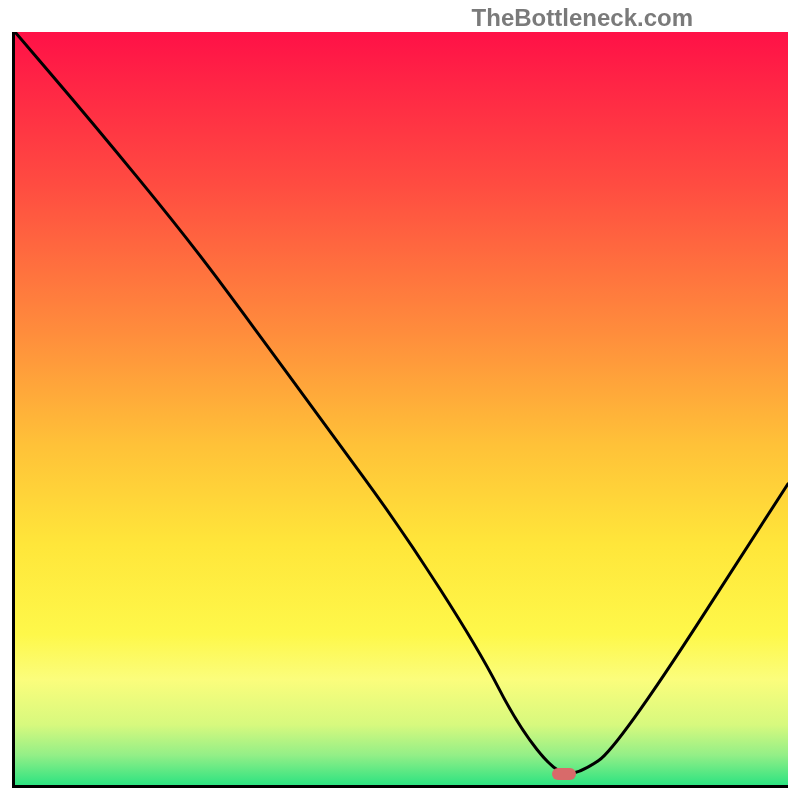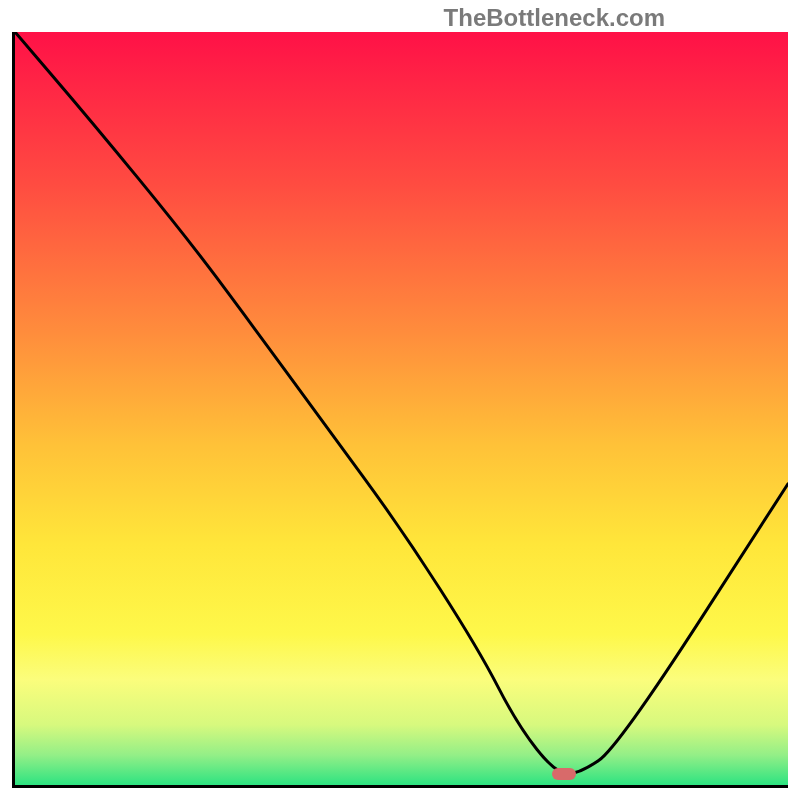--- a/index.html
+++ b/index.html
@@ -7,20 +7,21 @@
     padding: 0;
     width: 800px;
     height: 800px;
     background: #ffffff;
     overflow: hidden;
   }
   .chart-container {
     position: relative;
     width: 677px;
     height: 800px;
+    padding-left: 28px;
   }
   .watermark {
     position: absolute;
     top: 4px;
     right: 12px;
     font-family: Arial, Helvetica, sans-serif;
     font-size: 24px;
     font-weight: bold;
     color: #7a7a7a;
     letter-spacing: 0px;

